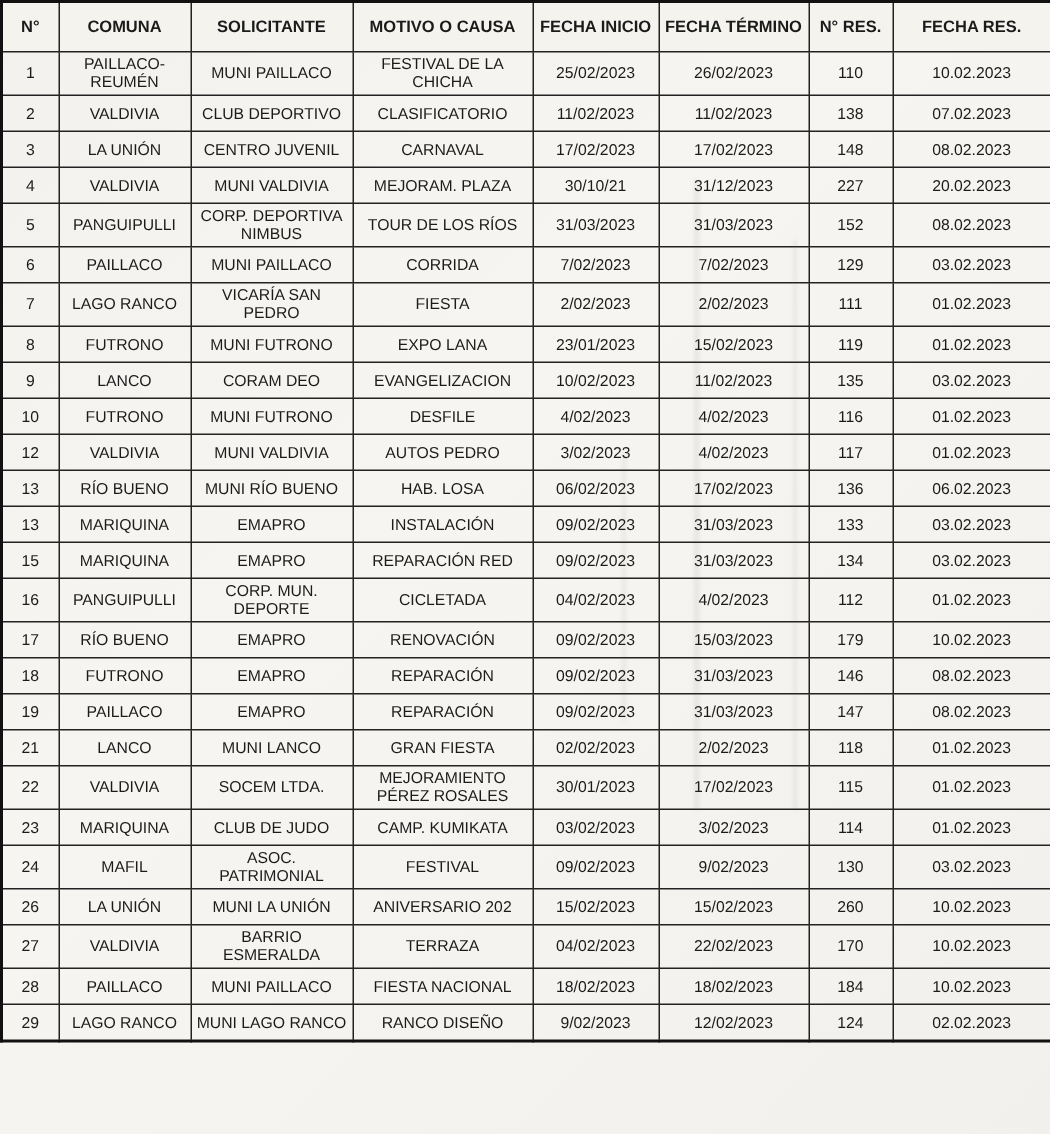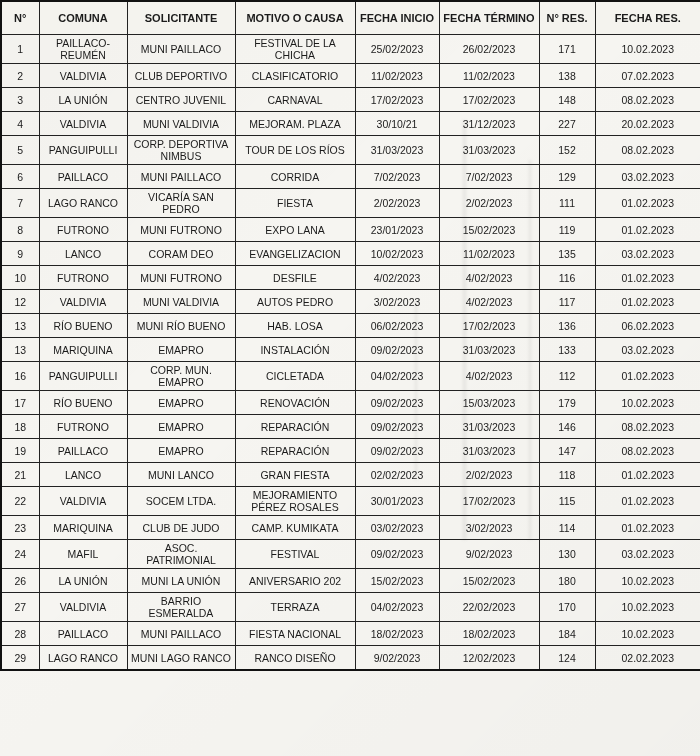--- a/index.html
+++ b/index.html
@@ -83,21 +83,21 @@
       </tr>
     </thead>
     <tbody>
         <tr>
           <td>1</td>
           <td>PAILLACO-REUMÉN</td>
           <td>MUNI PAILLACO</td>
           <td>FESTIVAL DE LA CHICHA</td>
           <td>25/02/2023</td>
           <td>26/02/2023</td>
-          <td>171</td>
+          <td>110</td>
           <td>10.02.2023</td>
         </tr>
         <tr>
           <td>2</td>
           <td>VALDIVIA</td>
           <td>CLUB DEPORTIVO</td>
           <td>CLASIFICATORIO</td>
           <td>11/02/2023</td>
           <td>11/02/2023</td>
           <td>138</td>
@@ -207,23 +207,33 @@
           <td>13</td>
           <td>MARIQUINA</td>
           <td>EMAPRO</td>
           <td>INSTALACIÓN</td>
           <td>09/02/2023</td>
           <td>31/03/2023</td>
           <td>133</td>
           <td>03.02.2023</td>
         </tr>
         <tr>
+          <td>15</td>
+          <td>MARIQUINA</td>
+          <td>EMAPRO</td>
+          <td>REPARACIÓN RED</td>
+          <td>09/02/2023</td>
+          <td>31/03/2023</td>
+          <td>134</td>
+          <td>03.02.2023</td>
+        </tr>
+        <tr>
           <td>16</td>
           <td>PANGUIPULLI</td>
-          <td>CORP. MUN. EMAPRO</td>
+          <td>CORP. MUN. DEPORTE</td>
           <td>CICLETADA</td>
           <td>04/02/2023</td>
           <td>4/02/2023</td>
           <td>112</td>
           <td>01.02.2023</td>
         </tr>
         <tr>
           <td>17</td>
           <td>RÍO BUENO</td>
           <td>EMAPRO</td>
@@ -293,21 +303,21 @@
           <td>130</td>
           <td>03.02.2023</td>
         </tr>
         <tr>
           <td>26</td>
           <td>LA UNIÓN</td>
           <td>MUNI LA UNIÓN</td>
           <td>ANIVERSARIO 202</td>
           <td>15/02/2023</td>
           <td>15/02/2023</td>
-          <td>180</td>
+          <td>260</td>
           <td>10.02.2023</td>
         </tr>
         <tr>
           <td>27</td>
           <td>VALDIVIA</td>
           <td>BARRIO ESMERALDA</td>
           <td>TERRAZA</td>
           <td>04/02/2023</td>
           <td>22/02/2023</td>
           <td>170</td>

